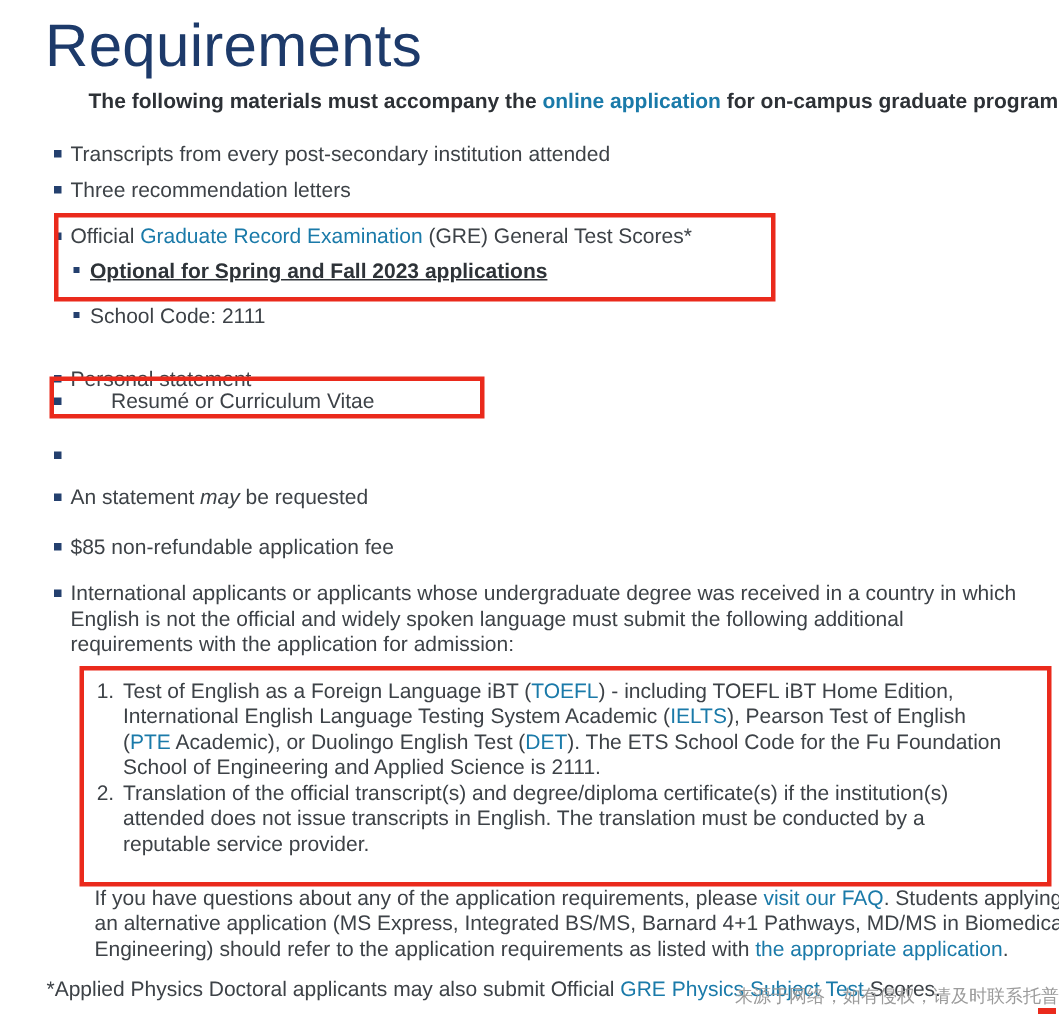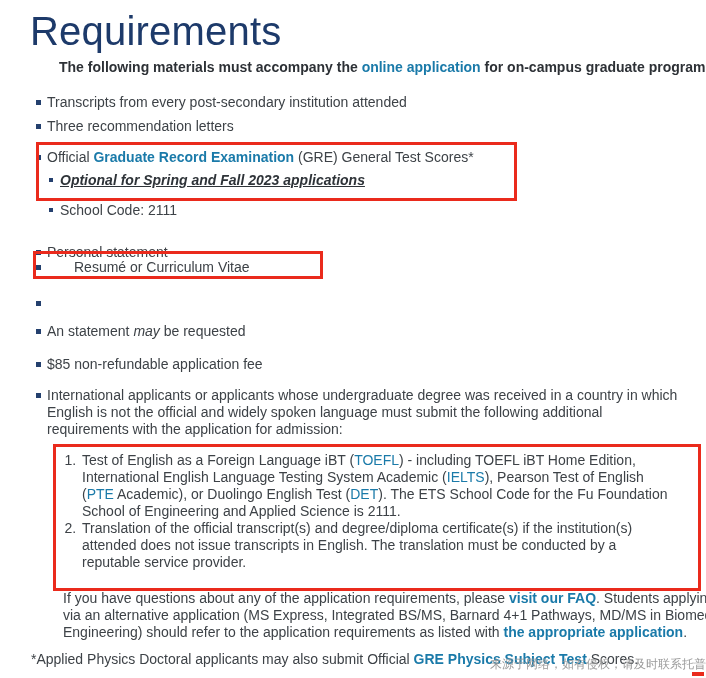--- a/index.html
+++ b/index.html
@@ -26,42 +26,41 @@
     font-weight: 600;
     color: #2d3136;
     margin-left: 28px;
   }
 
   a.lnk {
     color: #1a7aa9;
     text-decoration: none;
     cursor: pointer;
   }
-  a.lnk.bold { font-weight: 700; }
+  a.lnk.bold { font-weight: 400; }
 
   .li {
     position: absolute;
     padding-left: 11px;
     font-size: 14px;
     line-height: 17px;
     color: #3d4247;
   }
   .li .sq {
     position: absolute;
     left: 0;
     top: 6px;
     width: 5px;
     height: 5px;
     background: #24406e;
   }
   .li.sub .sq { width: 4px; height: 4px; top: 6px; }
   .li.optional {
     font-weight: 700;
     color: #2e3338;
-    font-style: italic;
   }
   .li.optional .item-text { text-decoration: underline; }
 
   ol.tests {
     list-style: decimal;
     margin: 0;
     padding-left: 16px;
     font-size: 14px;
     line-height: 17px;
     color: #3d4247;

